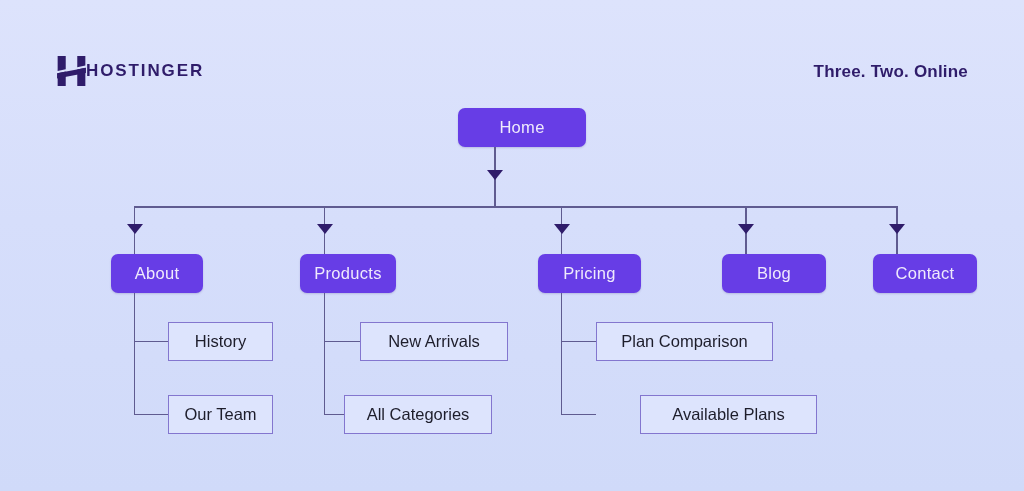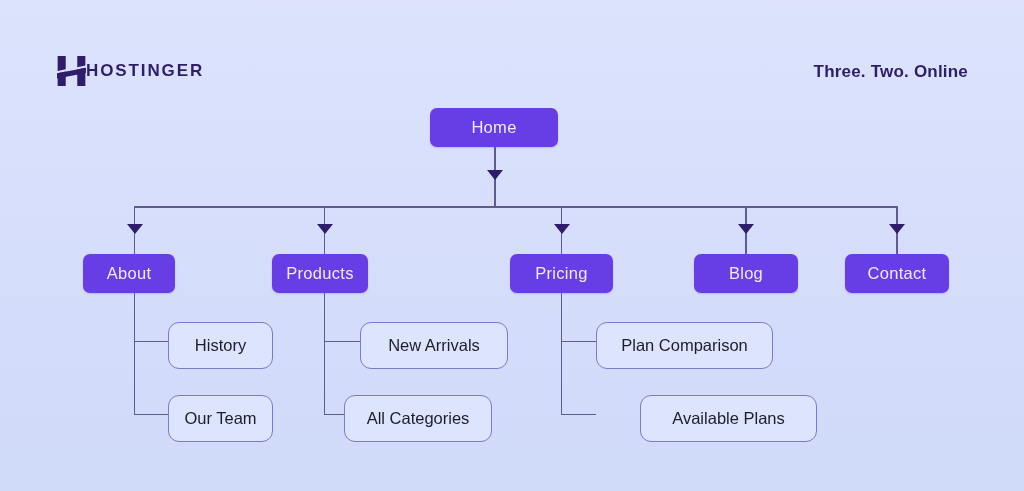--- a/index.html
+++ b/index.html
@@ -16,24 +16,25 @@
   .logo-mark { width:29px; height:30px; display:block; }
   .wordmark { color:#2f1c6a; font-weight:bold; font-size:17px; letter-spacing:1.9px; }
   .tagline  { position:absolute; top:62px; right:56px; color:#2f1c6a; font-weight:bold; font-size:17px; letter-spacing:0.2px; }
 
   
   .btn {
     position:absolute; height:39px; background:#673de6; border-radius:7px;
     color:#efeafc; font-size:16.5px; letter-spacing:0.3px;
     display:flex; align-items:center; justify-content:center;
     box-shadow:0 1px 2px rgba(47,28,106,0.18);
+    margin-left:28px;
   }
   .leaf {
-    position:absolute; height:47px; background:#dde4fd;
-    border:1px solid #8376cf; border-radius:11px;
+    position:absolute; height:39px; background:#dde4fd;
+    border:1px solid #8376cf; border-radius:0;
     color:#1d1d2b; font-size:16.5px;
     display:flex; align-items:center; justify-content:center;
   }
 
   
   .vline { position:absolute; width:1.5px; background:#5f5b90; }
   .hline { position:absolute; height:1.5px; background:#5f5b90; }
   .arrow {
     position:absolute; width:0; height:0;
     border-left:8px solid transparent; border-right:8px solid transparent;

